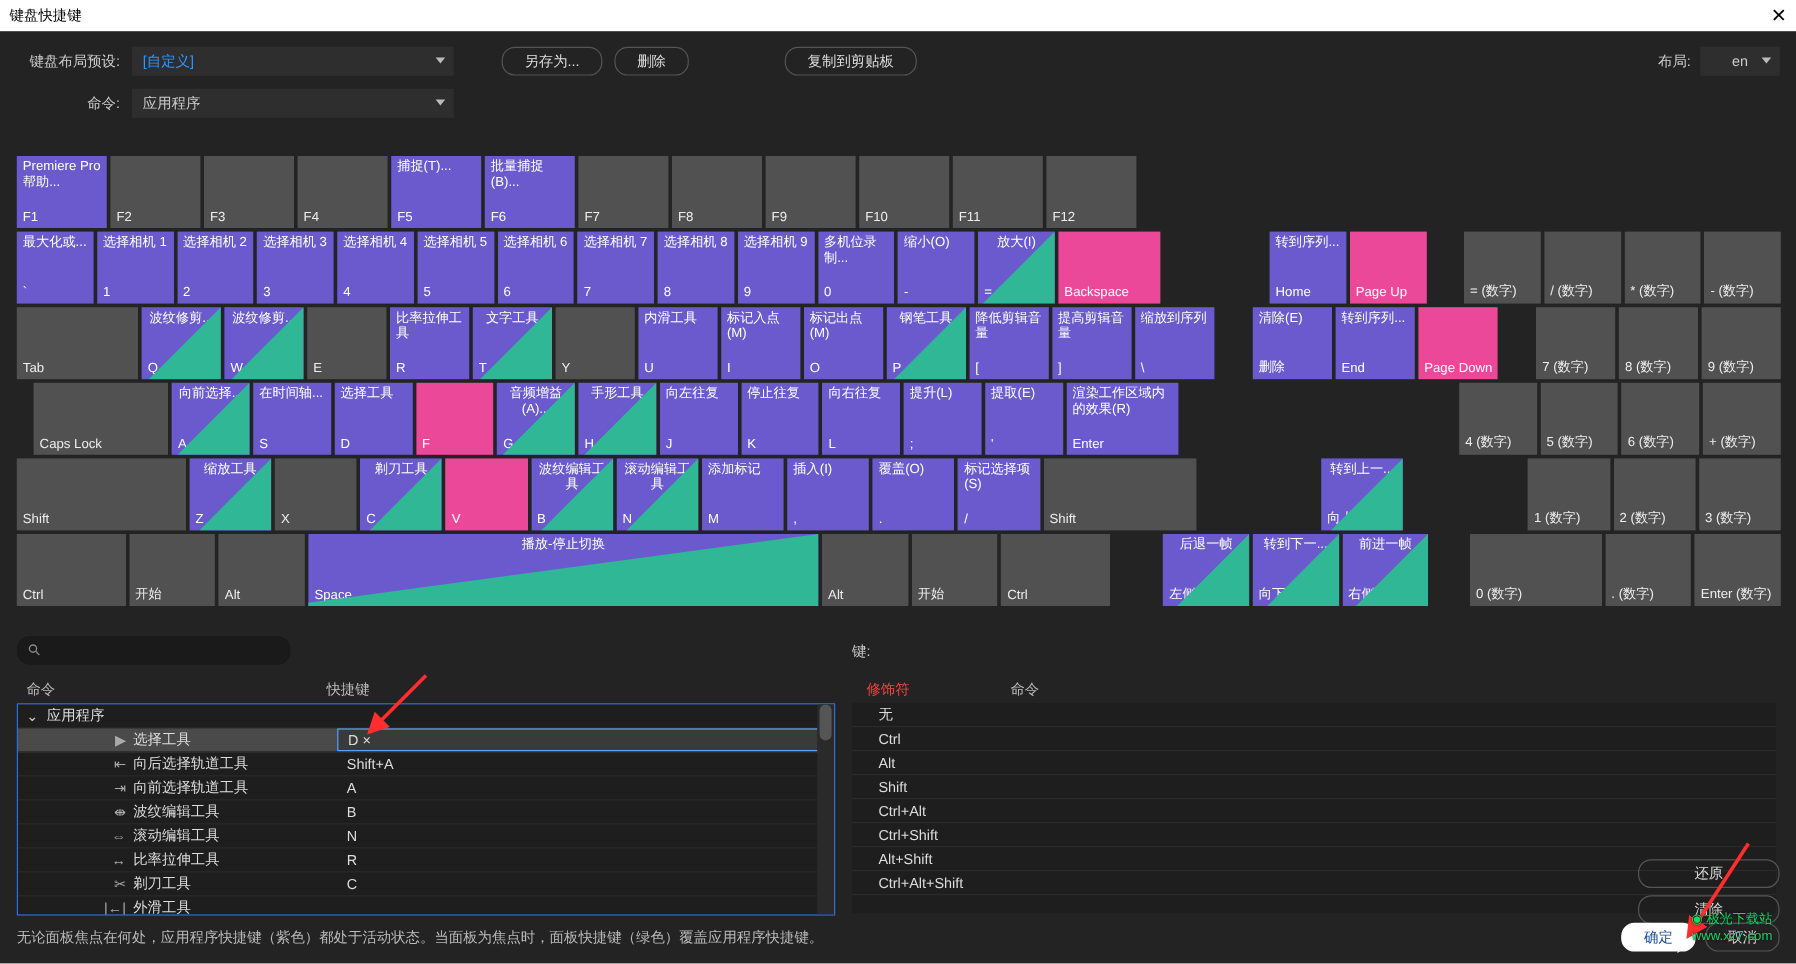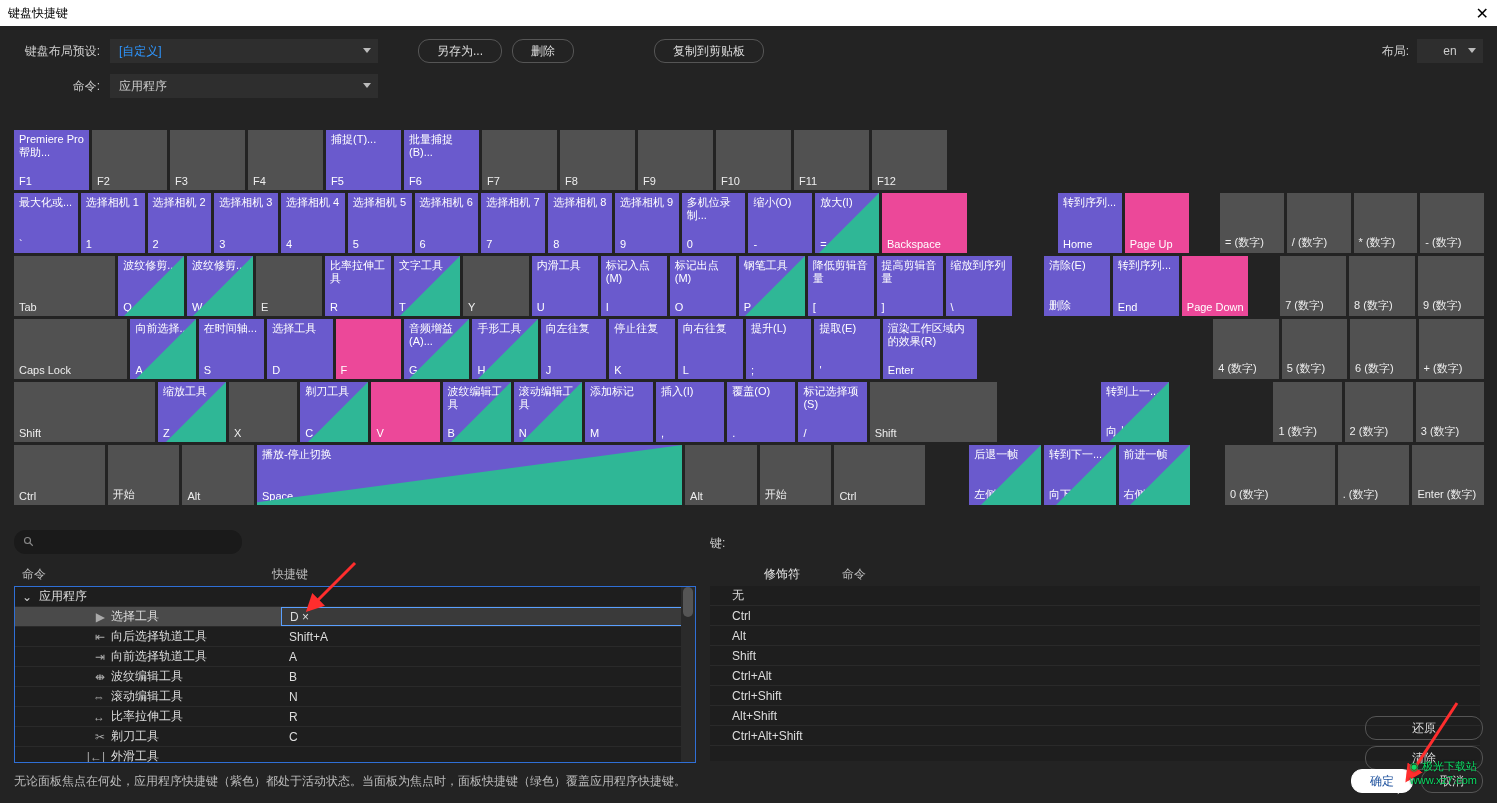--- a/index.html
+++ b/index.html
@@ -127,28 +127,28 @@
   .key.green  { background: #ec4899; }
   .key .tri-green {
     position: absolute;
     right: 0; bottom: 0;
     width: 0; height: 0;
     border-right: 60px solid #2fb796;
     border-top: 60px solid transparent;
   }
   .key.purple .top, .key.purple .bot,
   .key.green .top, .key.green .bot { color: #fff; }
-  .key.split .top, .key.split .bot { color: #fff; }
+  .key.split .top, .key.split .bot { color: #fff; text-align: center; }
 
   
   .w1  { width: 75px; }
   .w15 { width: 100px; }
   .w125{ width: 115px; }
   .wTab { width: 115px; text-align: right; }
-  .wCaps{ width: 130px; }
+  .wCaps{ width: 130px; margin-left: 14px; }
   .wShift{width: 155px; }
   .wCtrl { width: 95px; }
   .wSpace{ width: 445px; }
   .wEnter{ width: 108px; }
   .wShiftR{width:140px;}
 
   
   .searchbox {
     position: absolute;
     left: 14px;
@@ -172,21 +172,21 @@
   }
   .headers {
     position: absolute;
     left: 14px;
     top: 540px;
     width: 1470px;
     display: flex;
   }
   .headers .col1 { width: 250px; padding-left: 8px; color:#bbb;}
   .headers .col2 { width: 430px; color:#bbb;}
-  .headers .col3 { width: 120px; padding-left: 20px; color:#e5e5e5;text-align:center;}
+  .headers .col3 { width: 120px; padding-left: 20px; color:#ef4444;}
   .headers .col4 { color:#bbb;}
 
   .leftlist {
     position: absolute;
     left: 14px;
     top: 560px;
     width: 680px;
     height: 175px;
     border: 1px solid #2f6fd6;
     background: #1e1e1e;

